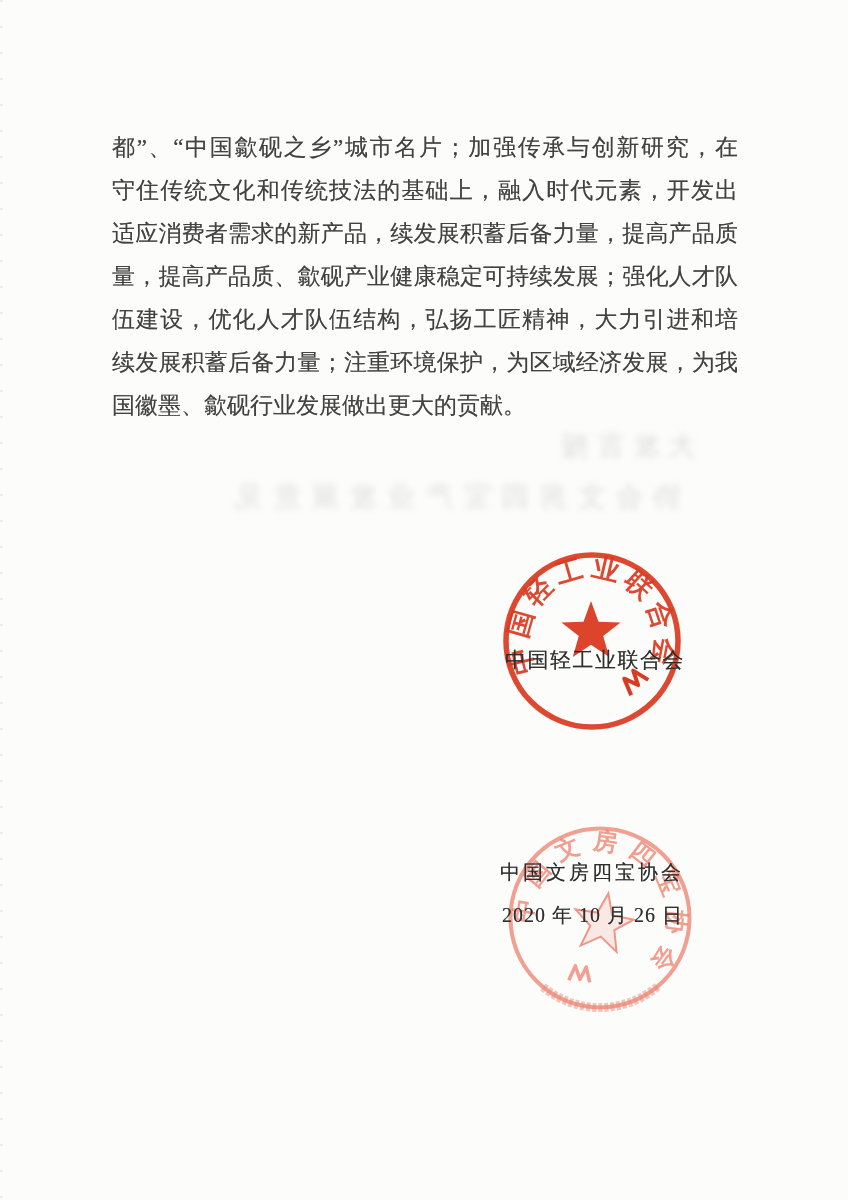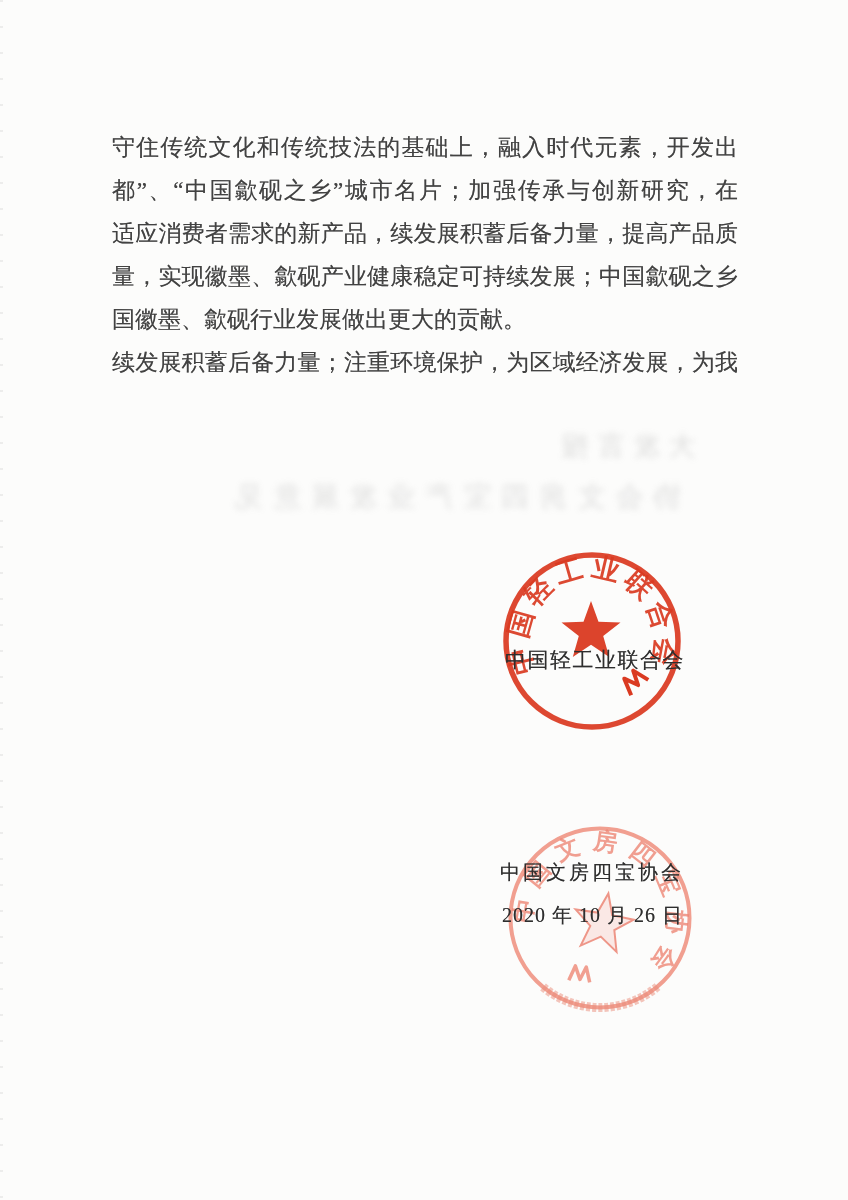--- a/index.html
+++ b/index.html
@@ -56,26 +56,27 @@
   .sig2{left:500px;top:858px;font-size:20px;line-height:28px;letter-spacing:3px;}
   .sig-date{left:502px;top:901px;font-size:20px;line-height:28px;letter-spacing:1px;}
 </style>
 </head>
 <body>
 
 <div class="page">
   <div class="edge-noise"></div>
 
   <div class="para">
+    <div class="para-line">都”、“中国歙砚之乡”城市名片；加强传承与创新研究，在</div>
     <div class="para-line">守住传统文化和传统技法的基础上，融入时代元素，开发出</div>
-    <div class="para-line">都”、“中国歙砚之乡”城市名片；加强传承与创新研究，在</div>
     <div class="para-line">适应消费者需求的新产品，续发展积蓄后备力量，提高产品质</div>
-    <div class="para-line">量，实现徽墨、歙砚产业健康稳定可持续发展；中国歙砚之乡</div>
+    <div class="para-line">量，提高产品质、歙砚产业健康稳定可持续发展；强化人才队</div>
+    <div class="para-line">伍建设，优化人才队伍结构，弘扬工匠精神，大力引进和培</div>
+    <div class="para-line">续发展积蓄后备力量；注重环境保护，为区域经济发展，为我</div>
     <div class="para-line last">国徽墨、歙砚行业发展做出更大的贡献。</div>
-    <div class="para-line">续发展积蓄后备力量；注重环境保护，为区域经济发展，为我</div>
   </div>
 
   <div class="ghost ghost-1">大发言报</div>
   <div class="ghost ghost-2">协会文房四宝产业发展意见</div>
 
   <svg class="seal seal1" width="210" height="210" viewBox="0 0 210 210">
     <circle cx="105" cy="105" r="86" fill="none" stroke="#da3a21" stroke-width="5.5" opacity="0.93"></circle>
     <path id="arc1" d="M 48.5 135 A 64 64 0 1 1 161.5 135" fill="none"></path>
     <text font-size="27" letter-spacing="5.5" fill="#da3a21" opacity="0.92">
       <textPath href="#arc1">中国轻工业联合会</textPath>

